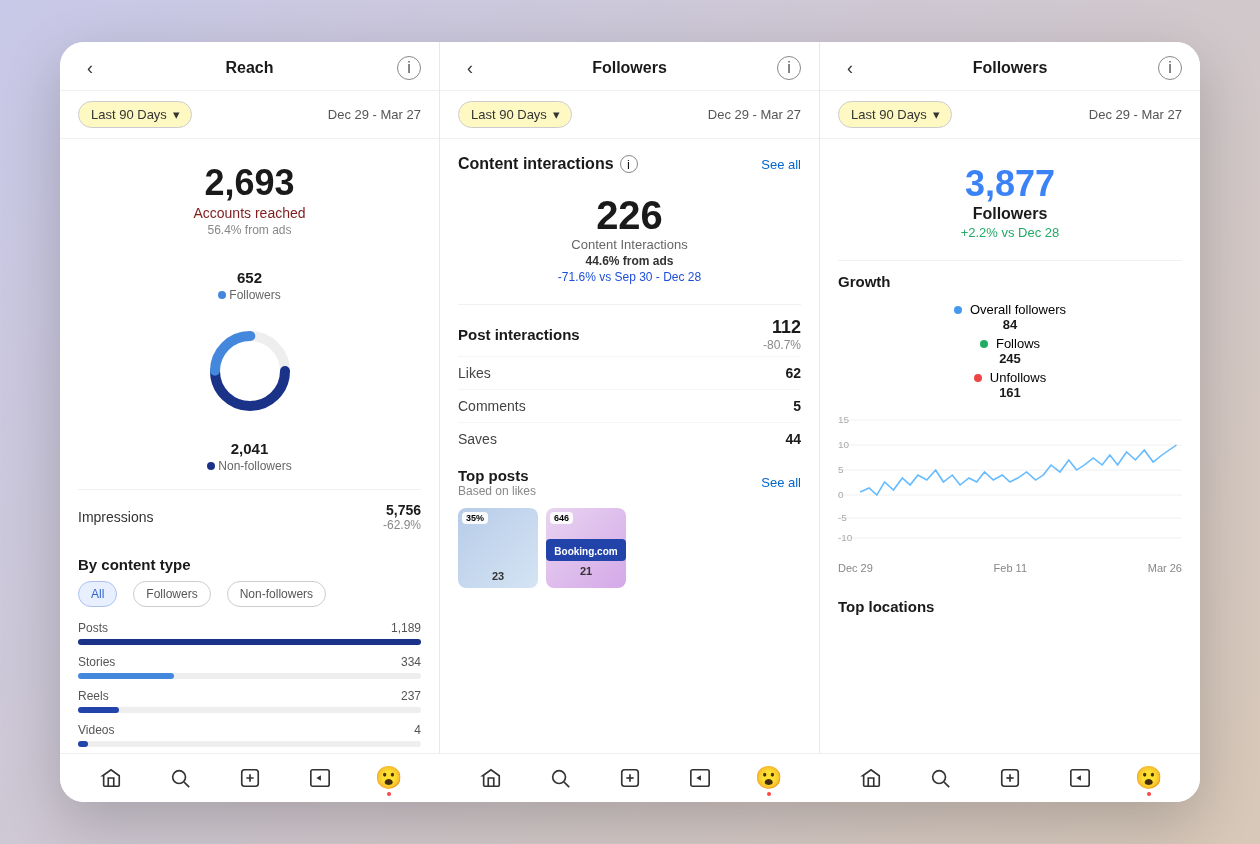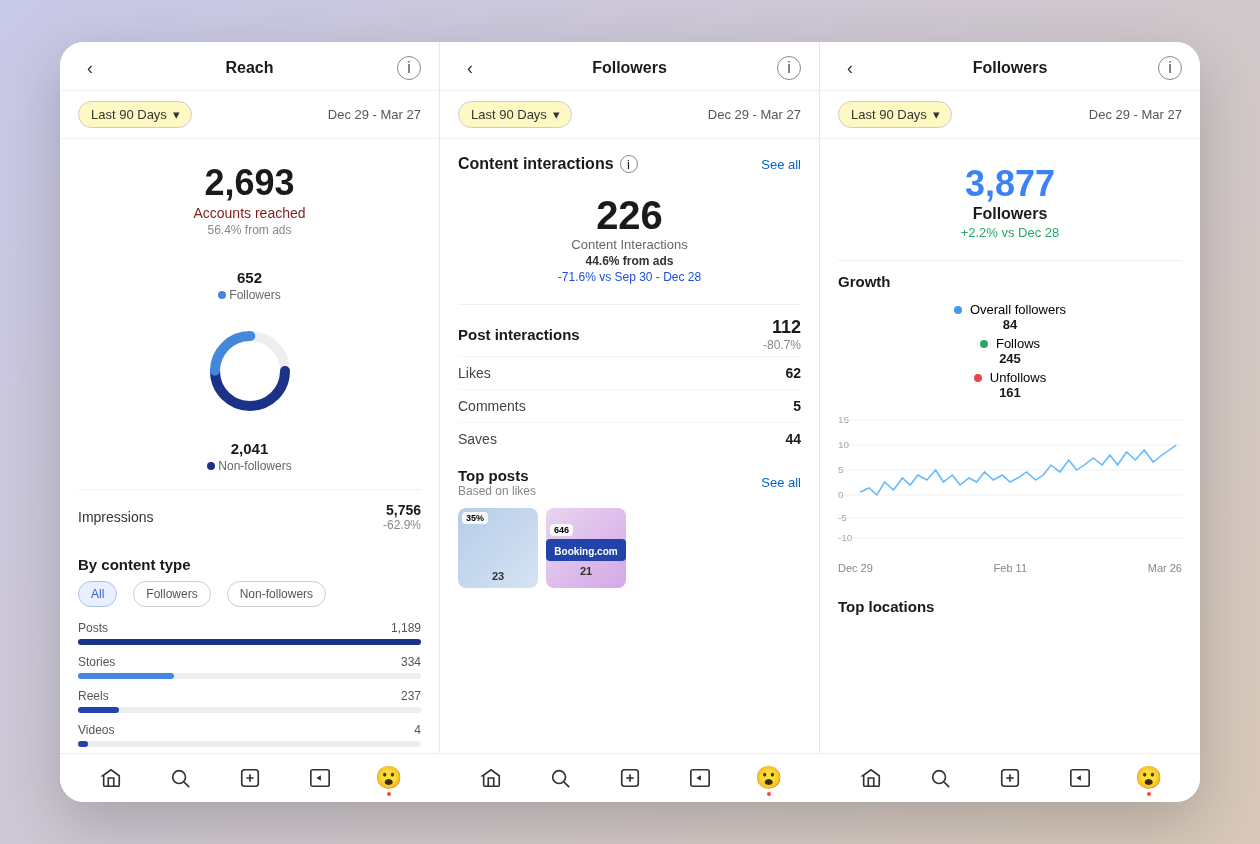--- a/index.html
+++ b/index.html
@@ -305,21 +305,21 @@
         </div>
         <div class="posts-grid">
           <div class="post-thumb post-thumb-1">
             <div style="width:100%;height:100%;display:flex;flex-direction:column;align-items:center;justify-content:flex-end;padding:6px">
               <span style="position:absolute;top:4px;left:4px;background:rgba(255,255,255,0.9);border-radius:4px;font-size:9px;font-weight:700;padding:1px 4px">35%</span>
               <span style="font-size:11px;font-weight:700;color:#333">23</span>
             </div>
           </div>
           <div class="post-thumb post-thumb-2">
             <div style="width:100%;height:100%;display:flex;flex-direction:column;align-items:center;justify-content:center;position:relative">
-              <span style="position:absolute;top:16px;left:4px;background:rgba(255,255,255,0.9);border-radius:4px;font-size:9px;font-weight:700;padding:1px 4px">646</span>
+              <span style="position:absolute;top:4px;left:4px;background:rgba(255,255,255,0.9);border-radius:4px;font-size:9px;font-weight:700;padding:1px 4px">646</span>
               <div style="background:#2244aa;border-radius:4px;padding:2px 8px;margin-top:20px">
                 <span style="font-size:10px;color:#fff;font-weight:700">Booking.com</span>
               </div>
               <span style="font-size:11px;font-weight:700;color:#333;margin-top:4px">21</span>
             </div>
           </div>
         </div>
       </div>
     </div>
 

